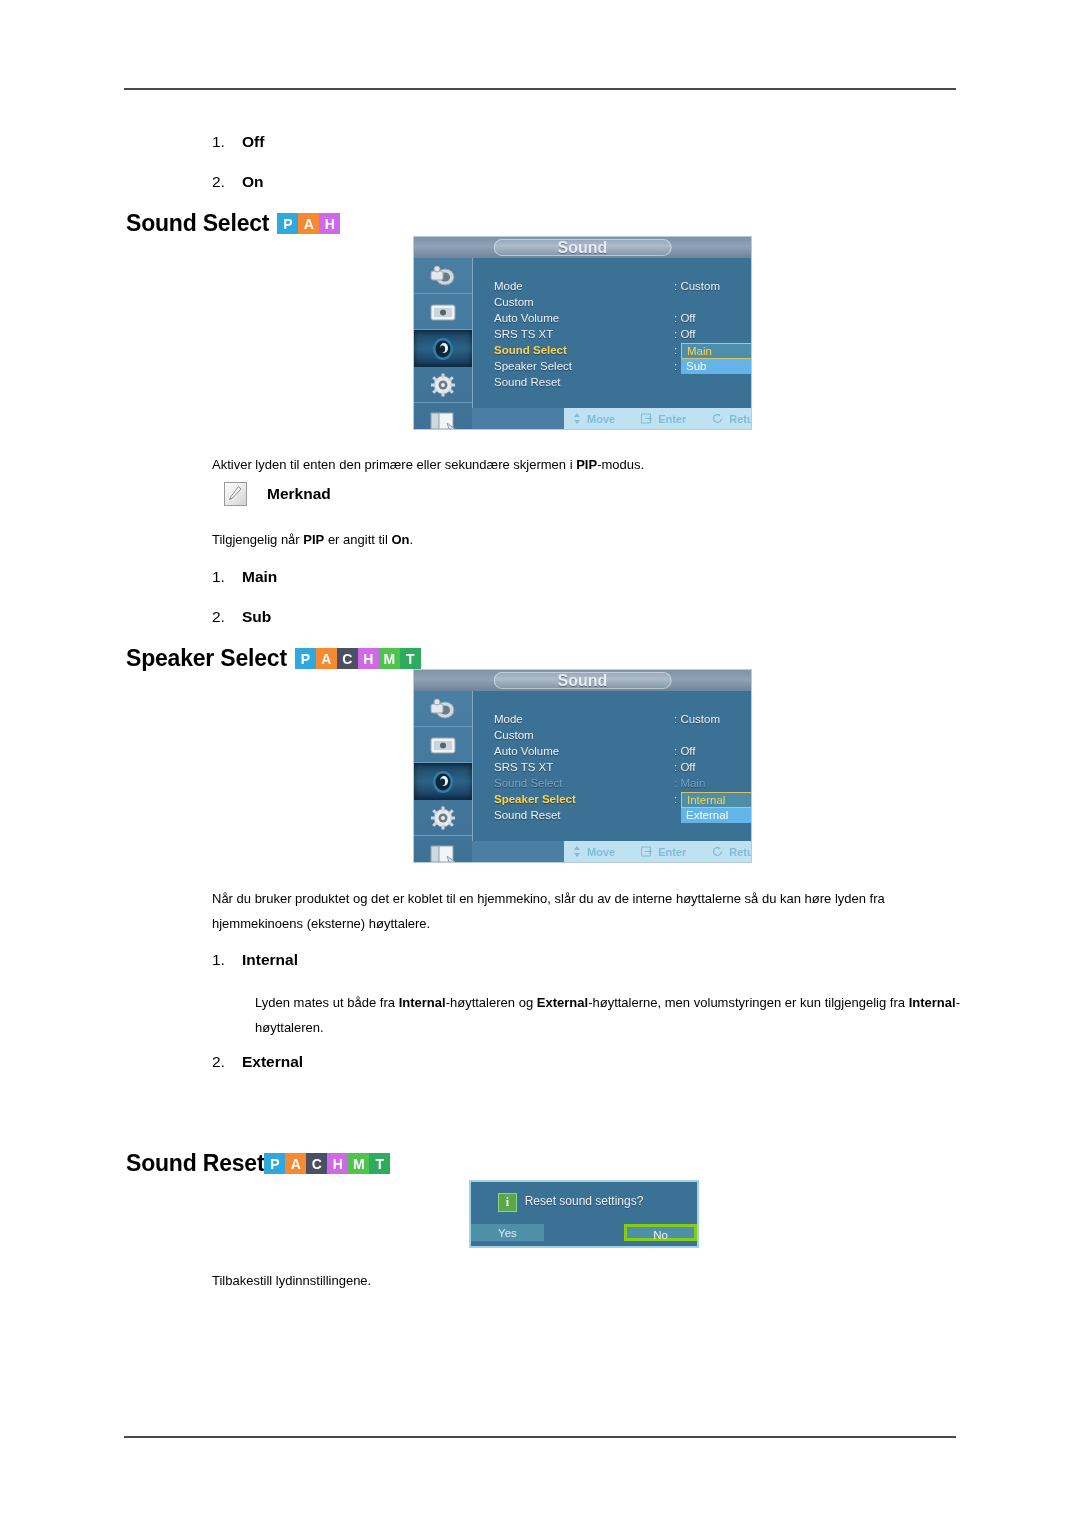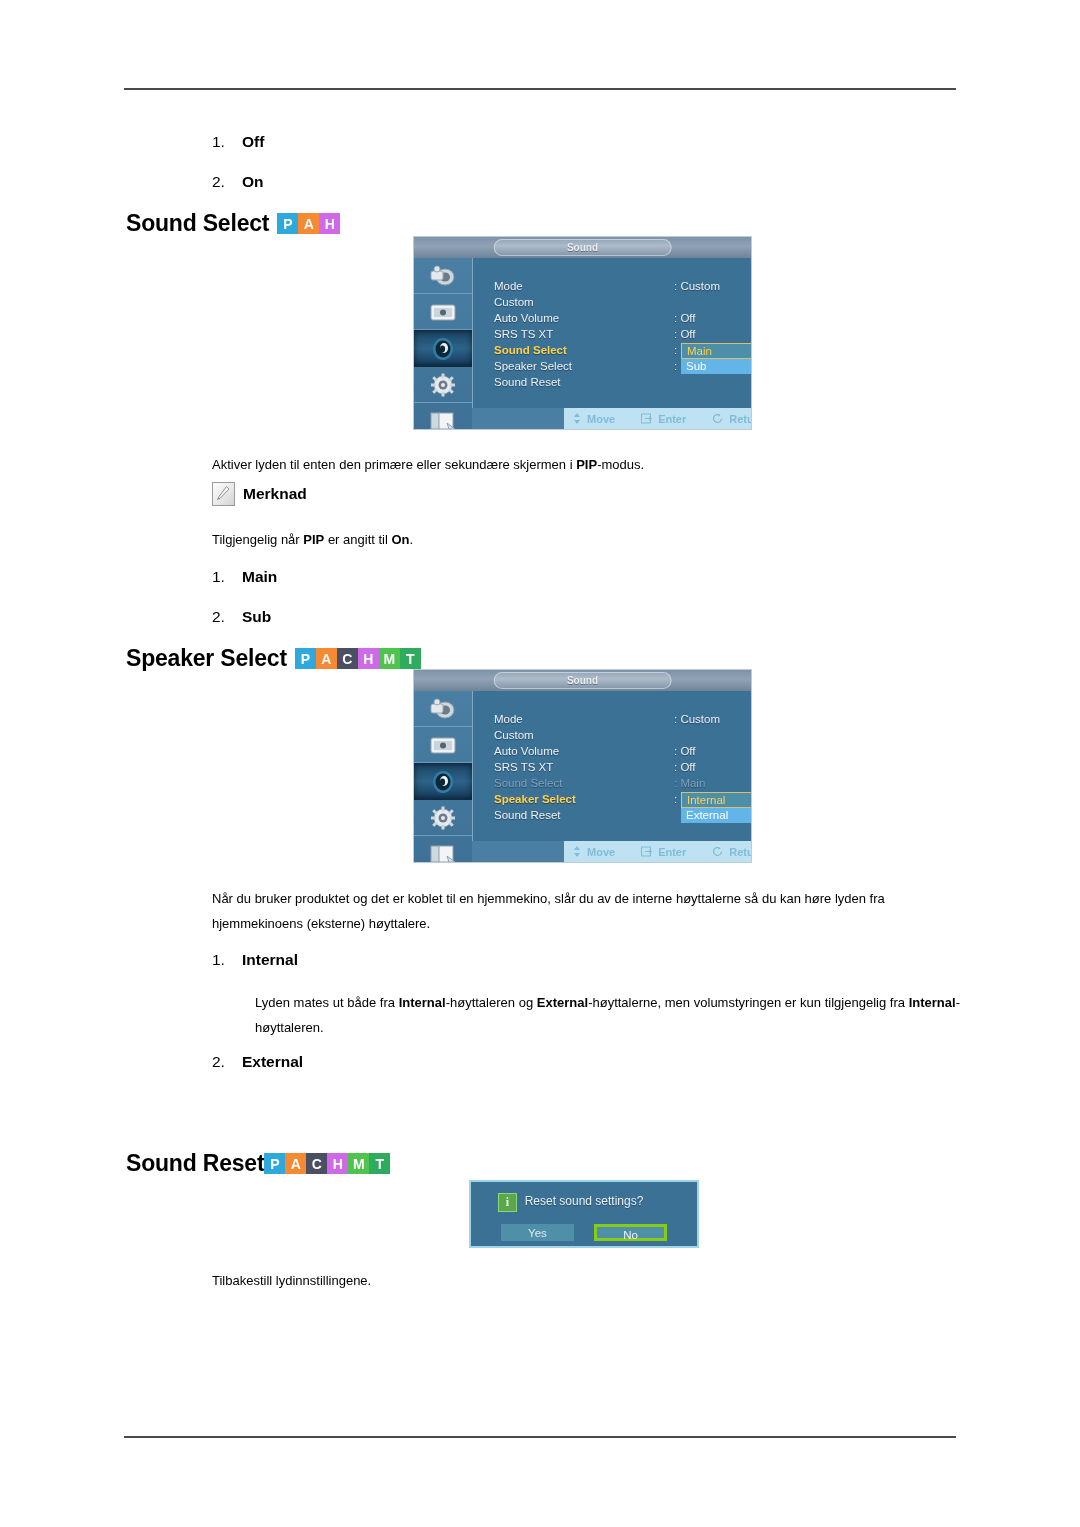--- a/index.html
+++ b/index.html
@@ -96,21 +96,22 @@
     color: #ffffff;
     font-family: "Liberation Sans", sans-serif;
     line-height: 1;
   }
 
   
   .note {
     position: absolute;
     display: flex;
     align-items: center;
-    gap: 8px;
+    gap: 20px;
+    margin-left: 12px;
   }
   .note-icon {
     width: 21px;
     height: 22px;
     border: 1px solid #9a9a9a;
     background: linear-gradient(135deg,#fdfdfd 0%,#e9e9e9 55%,#d2d2d2 100%);
     position: relative;
     flex: none;
   }
   .note-icon svg { position: absolute; left: 2px; top: 2px; }
@@ -145,21 +146,21 @@
     border-radius: 9px;
     background: linear-gradient(180deg,#93a6b9 0%,#aebbc9 40%,#8195a9 100%);
     box-shadow: inset 0 0 0 1px rgba(255,255,255,0.45);
   }
   .osd-title {
     position: absolute;
     left: 0; top: 0;
     width: 100%;
     text-align: center;
     line-height: 17px;
-    font-size: 10px;
+    font-size: 16px;
     font-weight: bold;
     color: #e8edf3;
     text-shadow: 0 1px 0 rgba(0,0,0,0.35);
   }
 
   .osd-sidebar {
     position: absolute;
     left: 0;
     top: 21px;
     bottom: 0;
@@ -295,21 +296,21 @@
     text-align: center;
     font-size: 12px;
     color: #eaf2f7;
     text-shadow: 0 1px 1px rgba(0,0,0,0.35);
   }
   .dlg-btns {
     position: absolute;
     left: 0; right: 0;
     top: 42px;
     display: flex;
-    justify-content: center;
+    justify-content: space-between;
     gap: 20px;
   }
   .dlg-btn {
     width: 73px;
     height: 17px;
     line-height: 17px;
     text-align: center;
     font-size: 11.5px;
     color: #dcebf3;
     background: #4f90a8;

